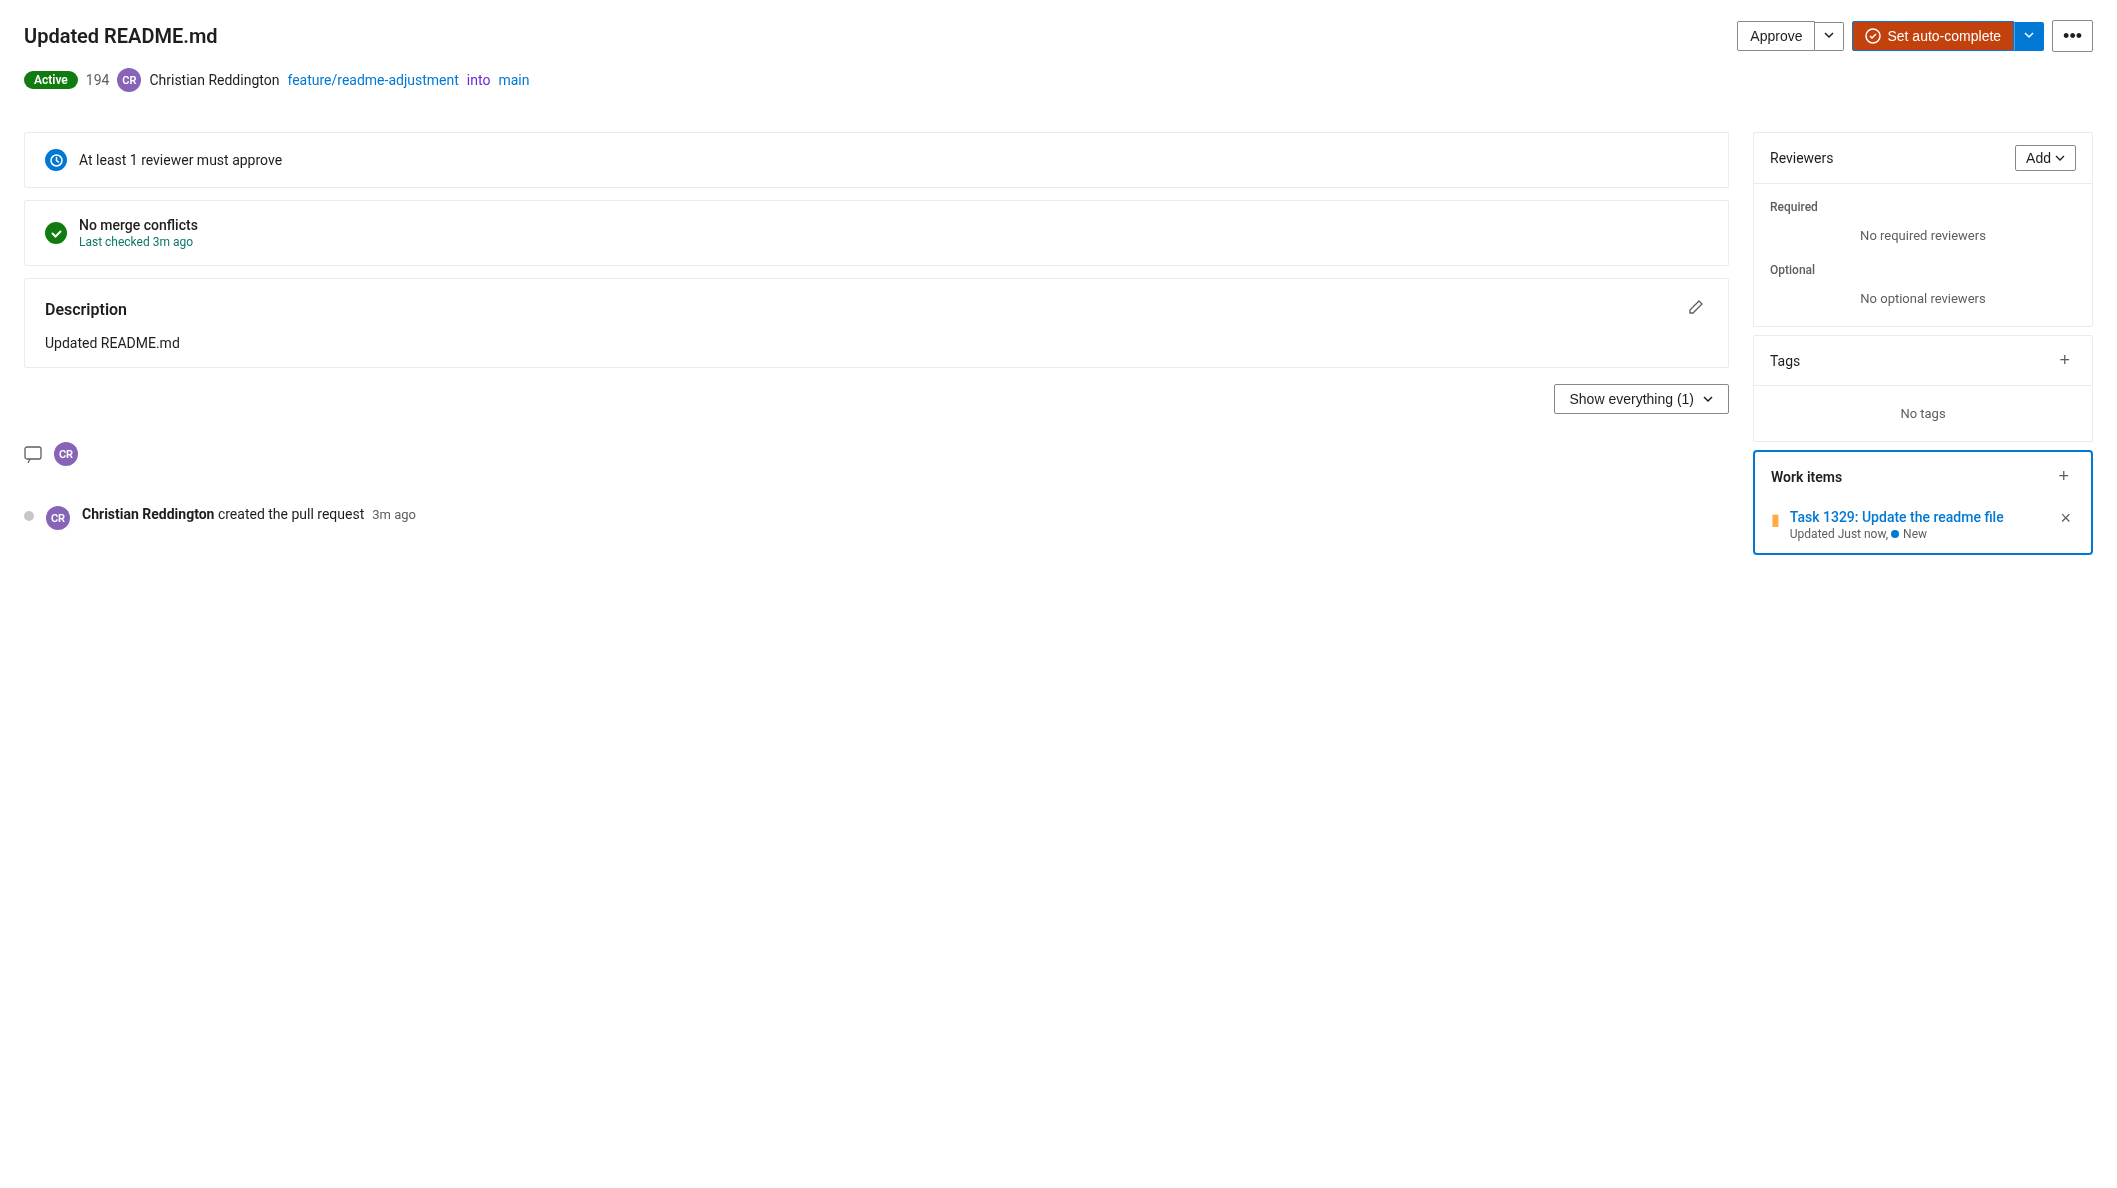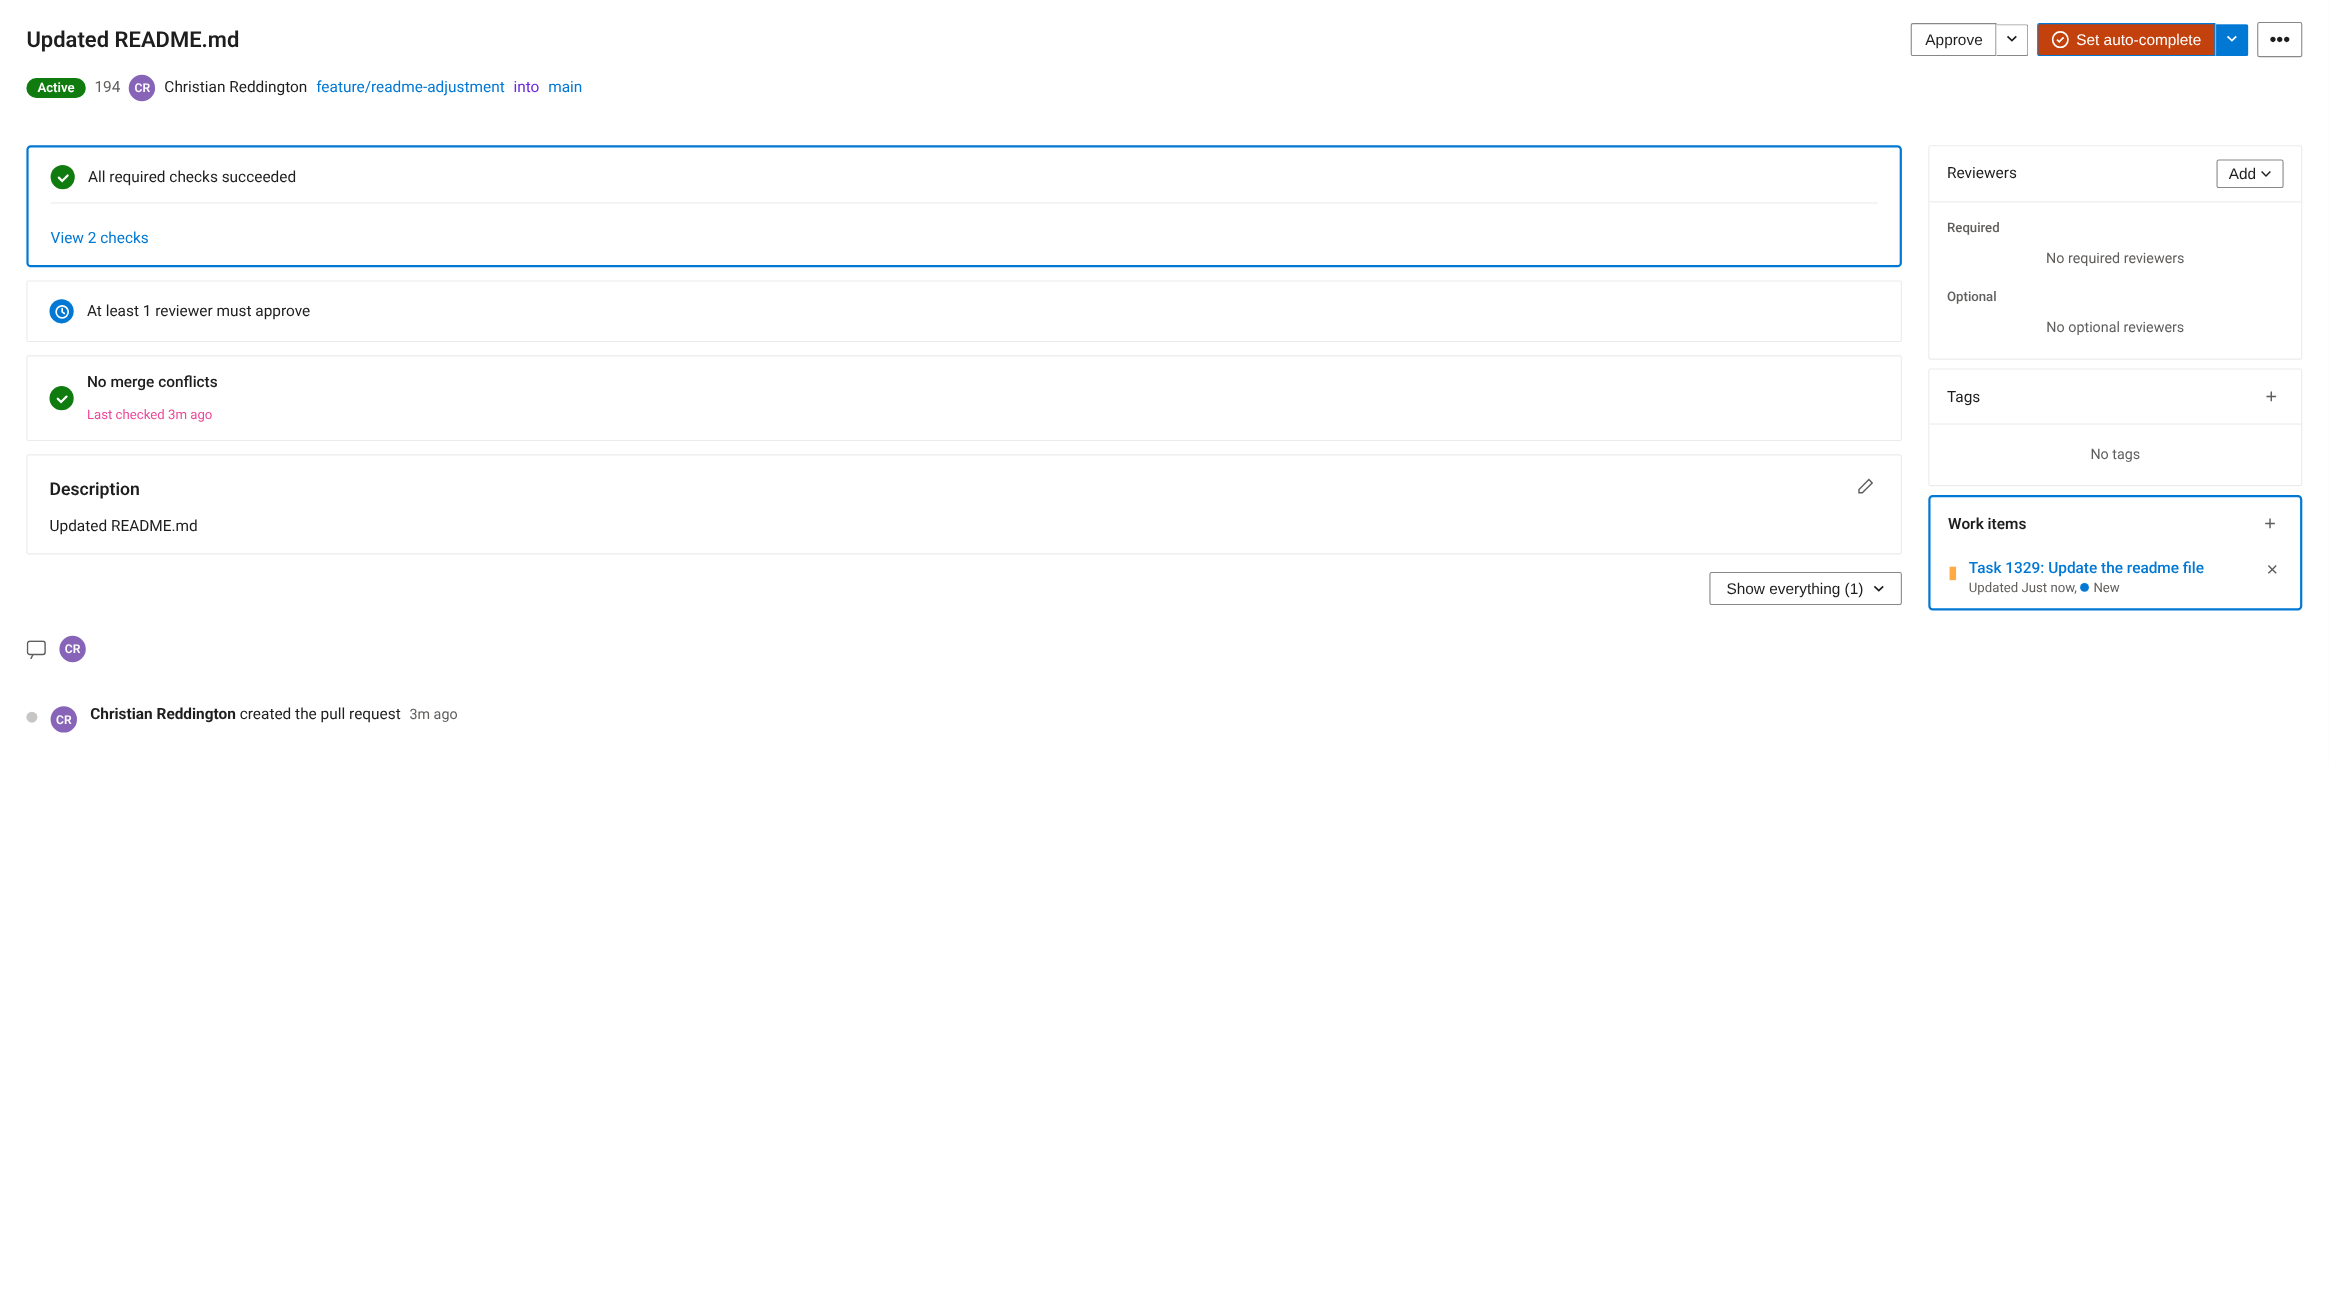--- a/index.html
+++ b/index.html
@@ -42,21 +42,21 @@
     .card-blue-border { border: 2px solid #0078d4; border-radius: 4px; }
 
     
     .check-item { display: flex; align-items: center; gap: 12px; }
     .check-icon-green { width: 22px; height: 22px; border-radius: 50%; background: #107c10; color: #fff; display: flex; align-items: center; justify-content: center; font-size: 13px; flex-shrink: 0; }
     .check-icon-clock { width: 22px; height: 22px; border-radius: 50%; background: #0078d4; color: #fff; display: flex; align-items: center; justify-content: center; font-size: 12px; flex-shrink: 0; }
     .view-checks-link { color: #0078d4; cursor: pointer; font-size: 14px; margin-top: 12px; display: inline-block; }
     .divider { border: none; border-top: 1px solid #edebe9; margin: 12px 0; }
 
     .no-conflict-label { font-size: 14px; font-weight: 500; }
-    .no-conflict-sub { font-size: 12px; color: #ec4899; margin-top: 14px; }
+    .no-conflict-sub { font-size: 12px; color: #0f766e; margin-top: 2px; }
 
     
     .desc-header { display: flex; align-items: center; justify-content: space-between; margin-bottom: 12px; }
     .desc-title { font-size: 16px; font-weight: 600; }
     .edit-icon { cursor: pointer; color: #605e5c; font-size: 16px; background: none; border: none; padding: 4px; }
 
     
     .show-everything-area { display: flex; justify-content: flex-end; margin-top: 4px; }
     .btn-show-everything { background: #fff; border: 1px solid #8a8886; color: #1e1e1e; padding: 6px 14px; cursor: pointer; font-size: 14px; border-radius: 2px; display: flex; align-items: center; gap: 8px; }
 
@@ -143,32 +143,20 @@
     <a class="branch-link">feature/readme-adjustment</a>
     <span class="into-text">into</span>
     <a class="branch-link">main</a>
   </div>
 
 
   <div class="main-layout">
 
     <div class="main-content">
 
-      <div class="card card-blue-border">
-        <div class="check-item">
-          <div class="check-icon-green">
-            <svg width="13" height="13" viewBox="0 0 13 13">
-                <path d="M2.5 6.5l3 3 5-5" stroke="#fff" stroke-width="2" fill="none" stroke-linecap="round"></path>
-              </svg>
-          </div>
-          <span>All required checks succeeded</span>
-        </div>
-        <hr class="divider">
-        <a class="view-checks-link">View 2 checks</a>
-      </div>
 
       <div class="card">
         <div class="check-item">
           <div class="check-icon-clock">
             <svg width="13" height="13" viewBox="0 0 13 13">
                 <circle cx="6.5" cy="6.5" r="5.5" stroke="#fff" stroke-width="1.5" fill="none"></circle>
                 <path d="M6.5 3.5v3l2 1.5" stroke="#fff" stroke-width="1.5" fill="none" stroke-linecap="round"></path>
               </svg>
           </div>
           <span>At least 1 reviewer must approve</span>

